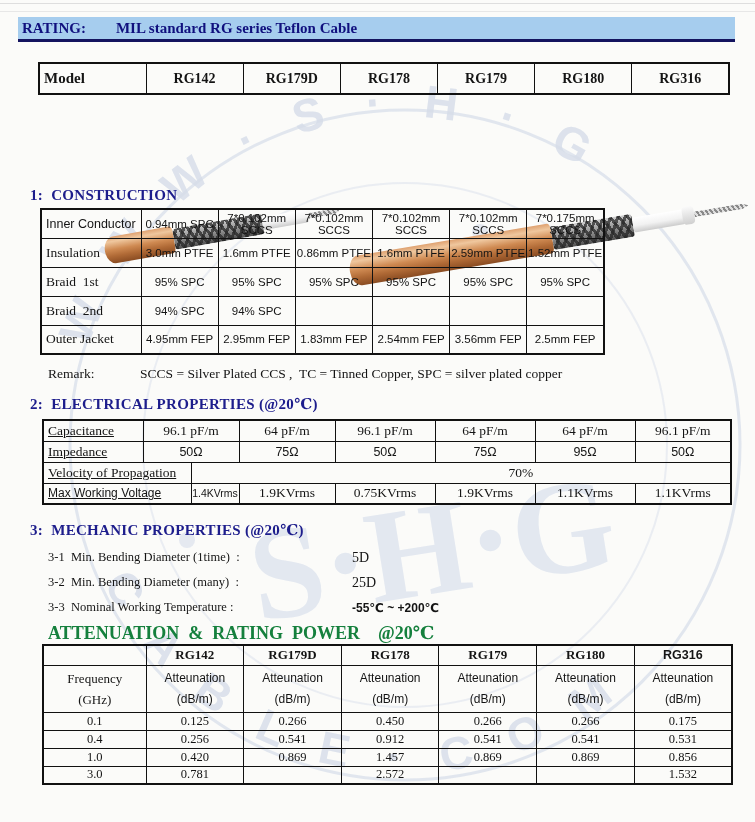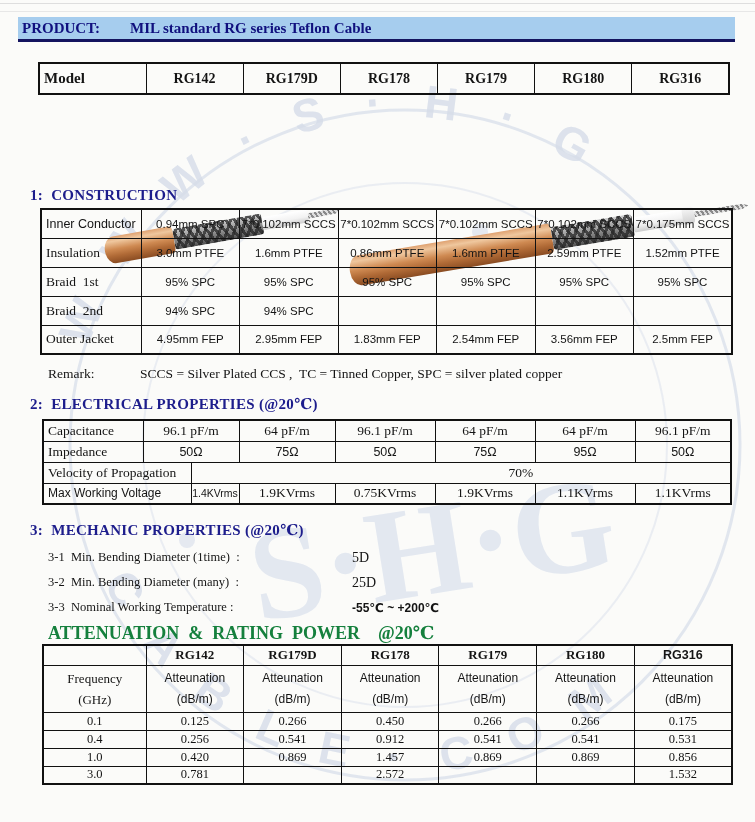--- a/index.html
+++ b/index.html
@@ -67,35 +67,35 @@
   
   .sec-h{position:absolute;margin:0;color:#1d1d8c;font-size:15px;font-weight:bold;white-space:pre;
          letter-spacing:.3px;}
   .h1pos{left:30px;top:187px;}
   .h2pos{left:30px;top:395px;text-align:center;}
   .h3pos{left:30px;top:521px;}
   .att-h{position:absolute;margin:0;left:48px;top:622px;color:#15803d;font-size:18px;
          font-weight:bold;white-space:pre;}
 
   
-  .cons-tbl{left:40px;top:208px;width:693px;}
+  .cons-tbl{left:40px;top:208px;width:565px;}
   .cons-tbl tr{height:29px;}
   .cons-tbl .lbl{padding-left:4px;font-size:13.5px;white-space:pre;}
   .cons-tbl .lbl.sans{font-size:12.5px;}
   .cons-tbl .val{font-family:Liberation Sans, sans-serif;font-size:11.5px;text-align:center;}
 
   .remark{position:absolute;left:48px;top:366px;font-size:13.5px;}
   .remark-lbl{display:inline-block;width:92px;}
   .remark-txt{white-space:pre;}
 
   
   .elec-tbl{left:42px;top:419px;width:688px;}
   .elec-tbl tr{height:21px;}
   .elec-tbl td{font-size:13.5px;}
-  .elec-tbl .lbl{padding-left:4px;white-space:pre;}
+  .elec-tbl .lbl{padding-left:4px;white-space:pre;text-decoration:underline;}
   .elec-tbl .lbl.sans{font-size:12px;}
   .elec-tbl .imp{font-family:"Liberation Sans","DejaVu Sans",sans-serif;font-size:12.5px;}
   .elec-tbl .vel-val{text-align:center;padding-left:120px;}
   .elec-tbl .small{font-family:"Liberation Sans","DejaVu Sans",sans-serif;font-size:10.5px;}
 
   
   .mech{position:absolute;left:48px;top:545px;font-size:12.5px;}
   .mech-row{height:25px;display:flex;align-items:center;}
   .mech-lbl{display:inline-block;width:304px;white-space:pre;}
   .mech-val{font-size:14px;}
@@ -129,21 +129,21 @@
     <circle class="wm-ring" cx="405" cy="445" r="335"></circle>
     <circle class="wm-ring2" cx="405" cy="445" r="262"></circle>
     <text class="wm-arc"><textPath href="#arcTop" startOffset="10%">W W W · S · H · G</textPath></text>
     <text class="wm-arc"><textPath href="#arcBot" startOffset="14%">C A B L E · C O M</textPath></text>
     <text class="wm-center" x="250" y="600" transform="rotate(-9 390 560)">S·H·G</text>
     <circle class="wm-dot" cx="187" cy="540" r="8"></circle>
     <circle class="wm-dot" cx="480" cy="232" r="8"></circle>
   </svg>
 
   <header class="topbar">
-    <span class="p-label">PRODUCT:</span>
+    <span class="p-label">RATING:</span>
     <span class="p-title">MIL standard RG series Teflon Cable</span>
   </header>
 
   <table class="tbl model-tbl">
     <colgroup>
         <col style="width:107px">
         <col>
         <col>
         <col>
         <col>

